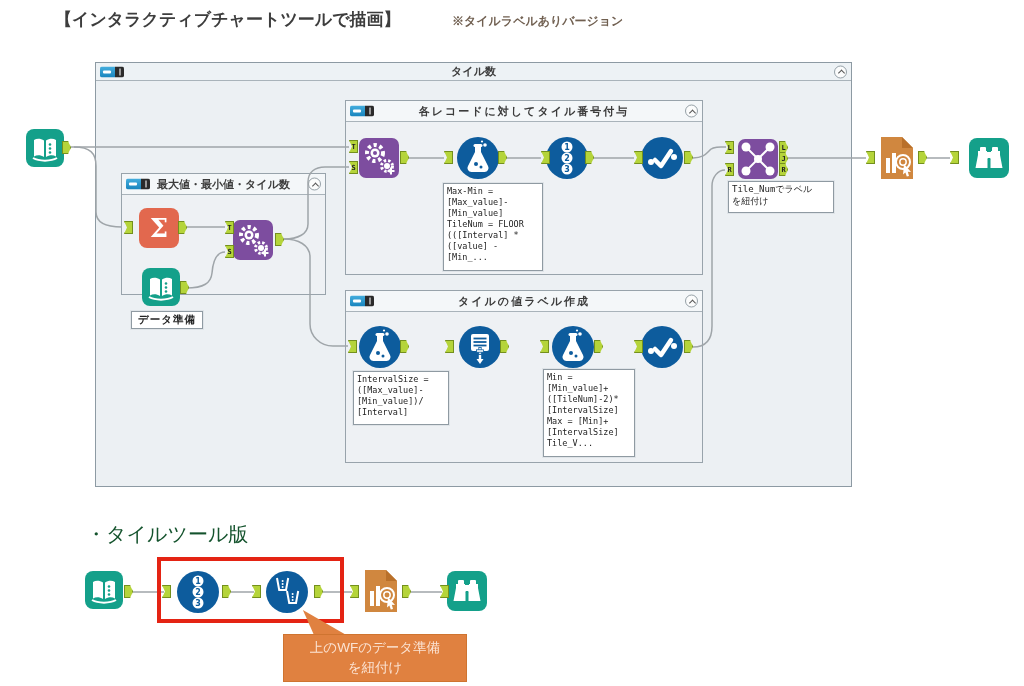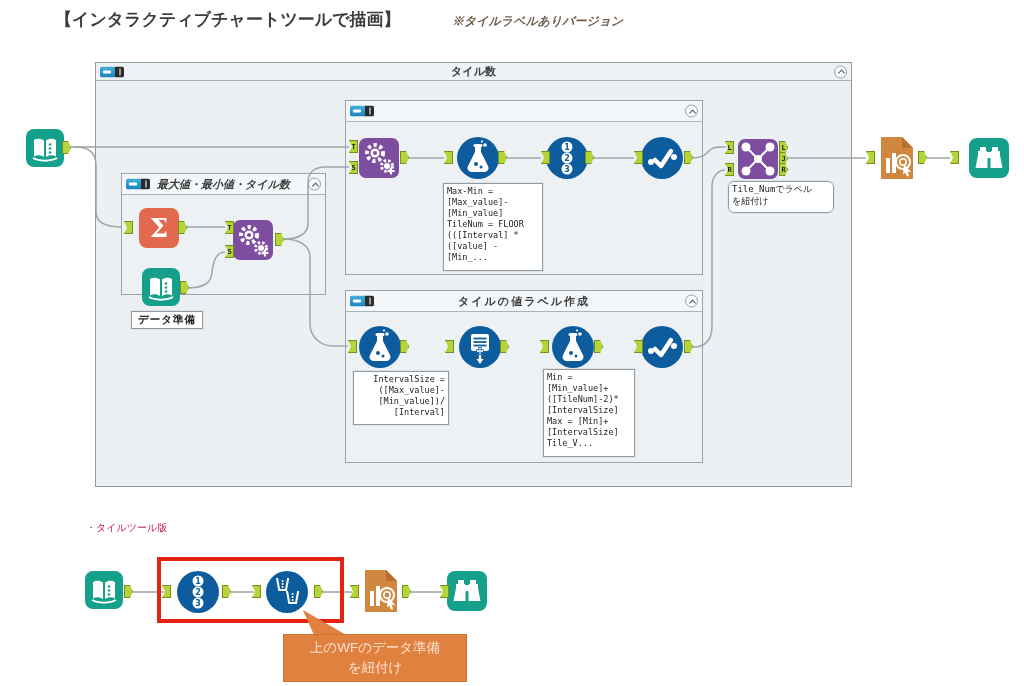--- a/index.html
+++ b/index.html
@@ -29,22 +29,22 @@
           font:bold 7px "DejaVu Sans Mono",monospace;color:#222;}
   .anchor.in{clip-path:polygon(0 0,100% 0,100% 100%,0 100%,33% 50%);}
   .anchor.out{clip-path:polygon(0 0,67% 0,100% 50%,67% 100%,0 100%);}
   
   .note{position:absolute;z-index:12;background:#fff;border:1px solid #8f9aa2;outline:1.5px solid #dfe4e8;
         padding:2px 3px;font-family:"DejaVu Sans Mono",monospace;font-size:8.5px;line-height:1.3;
         color:#222;white-space:pre-line;}
   .lblbox{position:absolute;z-index:12;background:#fff;border:1px solid #8f9aa2;outline:1.5px solid #dfe4e8;
         padding:1px 6px;font-size:10.5px;color:#222;font-weight:bold;letter-spacing:1px;}
   .title{position:absolute;left:55px;top:8px;font-size:17px;font-weight:bold;color:#3d3d3d;z-index:2;}
-  .subtitle{position:absolute;left:452px;top:13px;font-size:12px;font-weight:bold;color:#705f50;z-index:2;font-style:italic;}
-  .sec2{position:absolute;left:86px;top:521px;font-size:10px;color:#be185d;z-index:2;}
+  .subtitle{position:absolute;left:452px;top:13px;font-size:12px;font-weight:bold;color:#705f50;z-index:2;}
+  .sec2{position:absolute;left:86px;top:521px;font-size:20px;color:#14532d;z-index:2;}
   .redbox{position:absolute;left:157px;top:557px;width:187px;height:66px;border:4px solid #e42313;
           box-sizing:border-box;z-index:13;background:transparent;}
   .tip{position:absolute;left:283px;top:634px;width:184px;height:48px;background:#e08140;
        border:1px solid #cf7430;z-index:15;display:flex;flex-direction:column;align-items:center;
        justify-content:center;color:#fbe3d3;font-size:13.5px;line-height:1.45;text-align:center;
        white-space:pre-line;box-sizing:border-box;}
   .tail{position:absolute;left:300px;top:610px;width:48px;height:26px;background:#e08140;
         clip-path:polygon(6% 0,100% 100%,30% 100%);z-index:14;}
   svg.wires{position:absolute;left:0;top:0;z-index:5;}
   svg.wires path{stroke:#9fa5a9;stroke-width:1.5;fill:none;}
@@ -75,20 +75,21 @@
 <div class="container sub" style="left:345px;top:100px;width:358px;height:175px;">
   <div class="chdr subh">
     <span class="toggle">
         <span class="tg-b">
           <span class="tg-dash"></span>
         </span>
         <span class="tg-k">
           <span class="tg-slit"></span>
         </span>
       </span>
+    <span>各レコードに対してタイル番号付与</span>
     <span class="collapse">
         <span class="chev"></span>
       </span>
   </div>
 </div>
 
 <div class="container sub" style="left:345px;top:290px;width:358px;height:173px;">
   <div class="chdr subh">
     <span class="toggle">
         <span class="tg-b">
@@ -99,21 +100,21 @@
         </span>
       </span>
     <span>タイルの値ラベル作成</span>
     <span class="collapse">
         <span class="chev"></span>
       </span>
   </div>
 </div>
 
 <div class="container sub" style="left:121px;top:173px;width:205px;height:122px;">
-  <div class="chdr subh" style="letter-spacing:0;font-style:italic;">
+  <div class="chdr subh" style="letter-spacing:0;">
     <span class="toggle">
         <span class="tg-b">
           <span class="tg-dash"></span>
         </span>
         <span class="tg-k">
           <span class="tg-slit"></span>
         </span>
       </span>
     <span>最大値・最小値・タイル数</span>
     <span class="collapse">
@@ -288,21 +289,21 @@
   </span>
 <span class="anchor out" style="left:779px;top:141px;">
     <span>L</span>
   </span>
 <span class="anchor out" style="left:779px;top:152px;">
     <span>J</span>
   </span>
 <span class="anchor out" style="left:779px;top:163px;">
     <span>R</span>
   </span>
-<div class="note" style="left:728px;top:181px;width:98px;height:26px;font-size:9px;border-radius:6px;">Tile_Numでラベル
+<div class="note" style="left:728px;top:181px;width:98px;height:26px;font-size:9px;">Tile_Numでラベル
 を紐付け</div>
 
 <div class="tool" style="left:878px;top:136px;">
   <svg width="38" height="44" viewBox="0 0 38 44">
     <path d="M3,1 H24 L35,12 V43 H3 Z" fill="#d0873f"></path>
     <path d="M24,1 L35,12 H24 Z" fill="#b9702a"></path>
     <rect x="8" y="22" width="4" height="15" fill="#fff"></rect>
     <rect x="14" y="17" width="4" height="20" fill="#fff"></rect>
     <circle cx="25" cy="26" r="7" stroke="#fff" stroke-width="2" fill="none"></circle>
     <circle cx="25" cy="26" r="3.2" stroke="#fff" stroke-width="1.5" fill="none"></circle>
@@ -375,21 +376,21 @@
   <svg width="44" height="44" viewBox="0 0 44 44">
     <circle cx="22" cy="22" r="21" fill="#0d5c9d"></circle>
     <circle cx="11" cy="26" r="3" fill="#fff"></circle>
       <circle cx="34" cy="21" r="3" fill="#fff"></circle>
     <polyline points="15,24 21,30 31,15" stroke="#fff" stroke-width="4.5" fill="none" stroke-linecap="round" stroke-linejoin="round"></polyline>
   </svg>
 </div>
 <span class="anchor in" style="left:634px;top:340px;"></span>
 <span class="anchor out" style="left:684px;top:340px;"></span>
 
-<div class="note" style="left:353px;top:371px;width:88px;height:48px;text-align:right;">IntervalSize =
+<div class="note" style="left:353px;top:371px;width:88px;height:48px;">IntervalSize =
 ([Max_value]-
 [Min_value])/
 [Interval]</div>
 <div class="note" style="left:543px;top:369px;width:84px;height:82px;">Min =
 [Min_value]+
 ([TileNum]-2)*
 [IntervalSize]
 Max = [Min]+
 [IntervalSize]
 Tile_V...</div>

